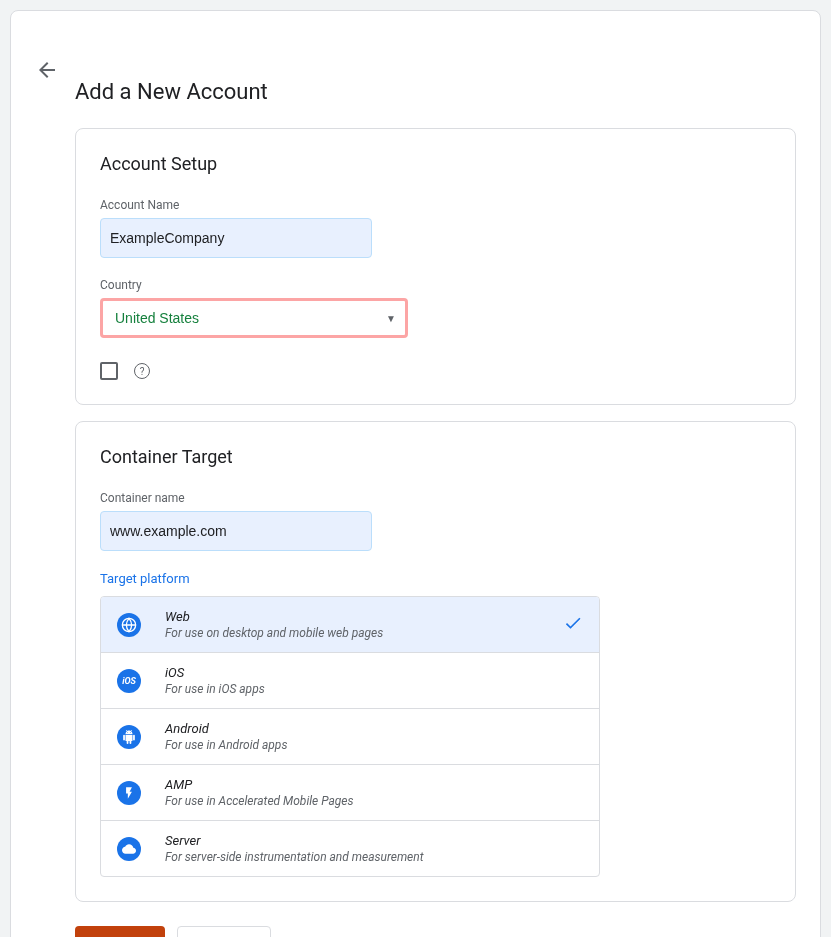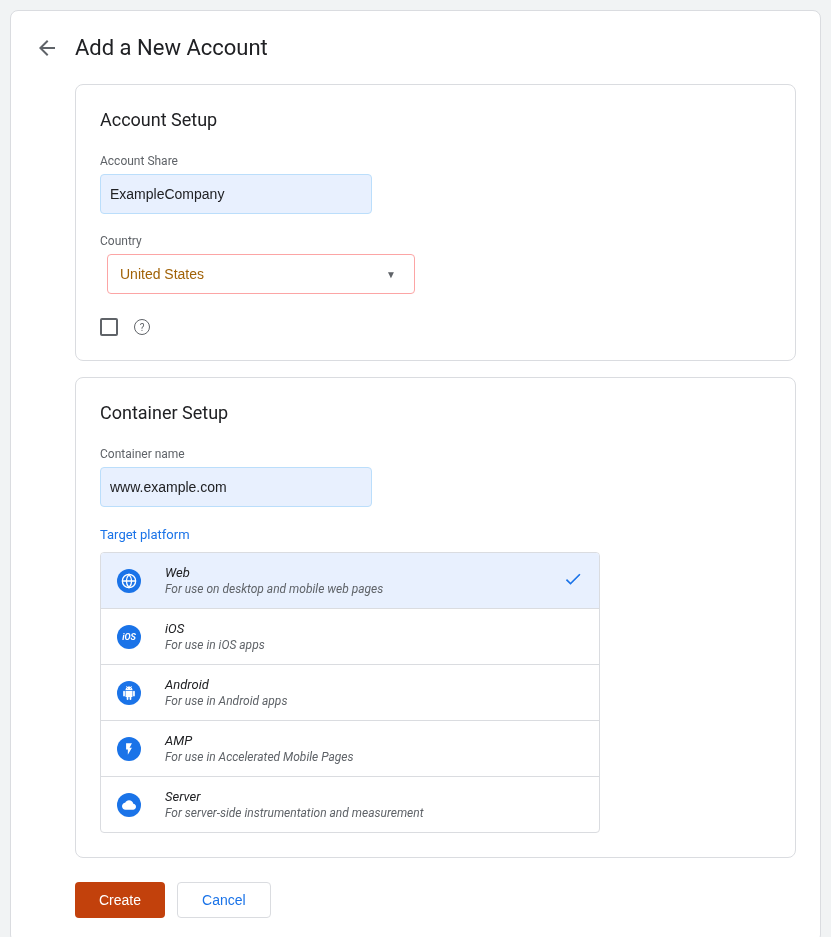--- a/index.html
+++ b/index.html
@@ -33,20 +33,21 @@
       cursor: pointer;
       display: flex;
       align-items: center;
       justify-content: center;
       color: #5f6368;
     }
     .page-title {
       font-size: 22px;
       font-weight: 400;
       color: #202124;
+      margin-top: 44px;
     }
     .section-card {
       border: 1px solid #dadce0;
       border-radius: 8px;
       padding: 24px;
       margin-bottom: 16px;
       margin-left: 40px;
     }
     .section-title {
       font-size: 18px;
@@ -77,29 +78,28 @@
       outline: none;
     }
     .select-wrap {
       position: relative;
       width: 308px;
     }
     .select-input {
       width: 100%;
       height: 40px;
       padding: 0 12px;
-      border: 1px solid #fca5a5;
+      border: 3px solid #fca5a5;
       border-radius: 4px;
       font-size: 14px;
-      color: #a16207;
+      color: #15803d;
       background: #fff;
       appearance: none;
       cursor: pointer;
       outline: none;
-      margin-left: 7px;
     }
     .select-caret {
       position: absolute;
       right: 12px;
       top: 50%;
       transform: translateY(-50%);
       pointer-events: none;
       color: #5f6368;
       font-size: 10px;
     }
@@ -226,42 +226,42 @@
         <path d="M20 11H7.83l5.59-5.59L12 4l-8 8 8 8 1.41-1.41L7.83 13H20v-2z" fill="#5f6368"></path>
       </svg>
     </div>
     <h1 class="page-title">Add a New Account</h1>
   </div>
 
   <div class="section-card">
     <h2 class="section-title">Account Setup</h2>
 
     <div class="field-group">
-      <label class="field-label">Account Share</label>
+      <label class="field-label">Account Name</label>
       <input type="text" class="text-input" value="ExampleCompany" style="">
     </div>
 
     <div class="field-group">
       <label class="field-label">Country</label>
       <div class="select-wrap">
         <select class="select-input">
           <option>United States</option>
         </select>
         <span class="select-caret">▼</span>
       </div>
     </div>
 
     <div class="checkbox-row">
       <div class="checkbox"></div>
       <span class="help-icon">?</span>
     </div>
   </div>
 
   <div class="section-card">
-    <h2 class="section-title">Container Setup</h2>
+    <h2 class="section-title">Container Target</h2>
 
     <div class="field-group">
       <label class="field-label">Container name</label>
       <input type="text" class="text-input" value="www.example.com" style="">
     </div>
 
     <label class="field-label blue">Target platform</label>
 
     <div class="platform-list">
       <div class="platform-item selected">

